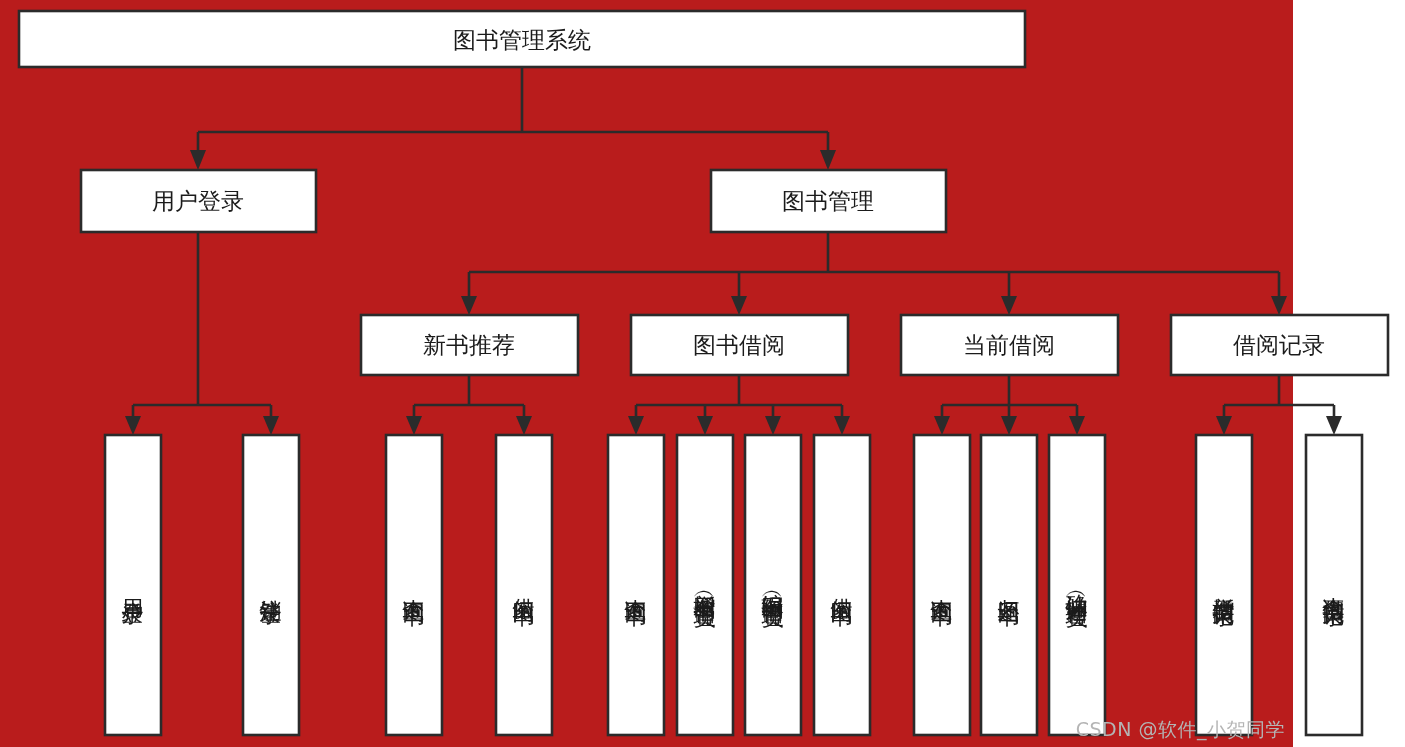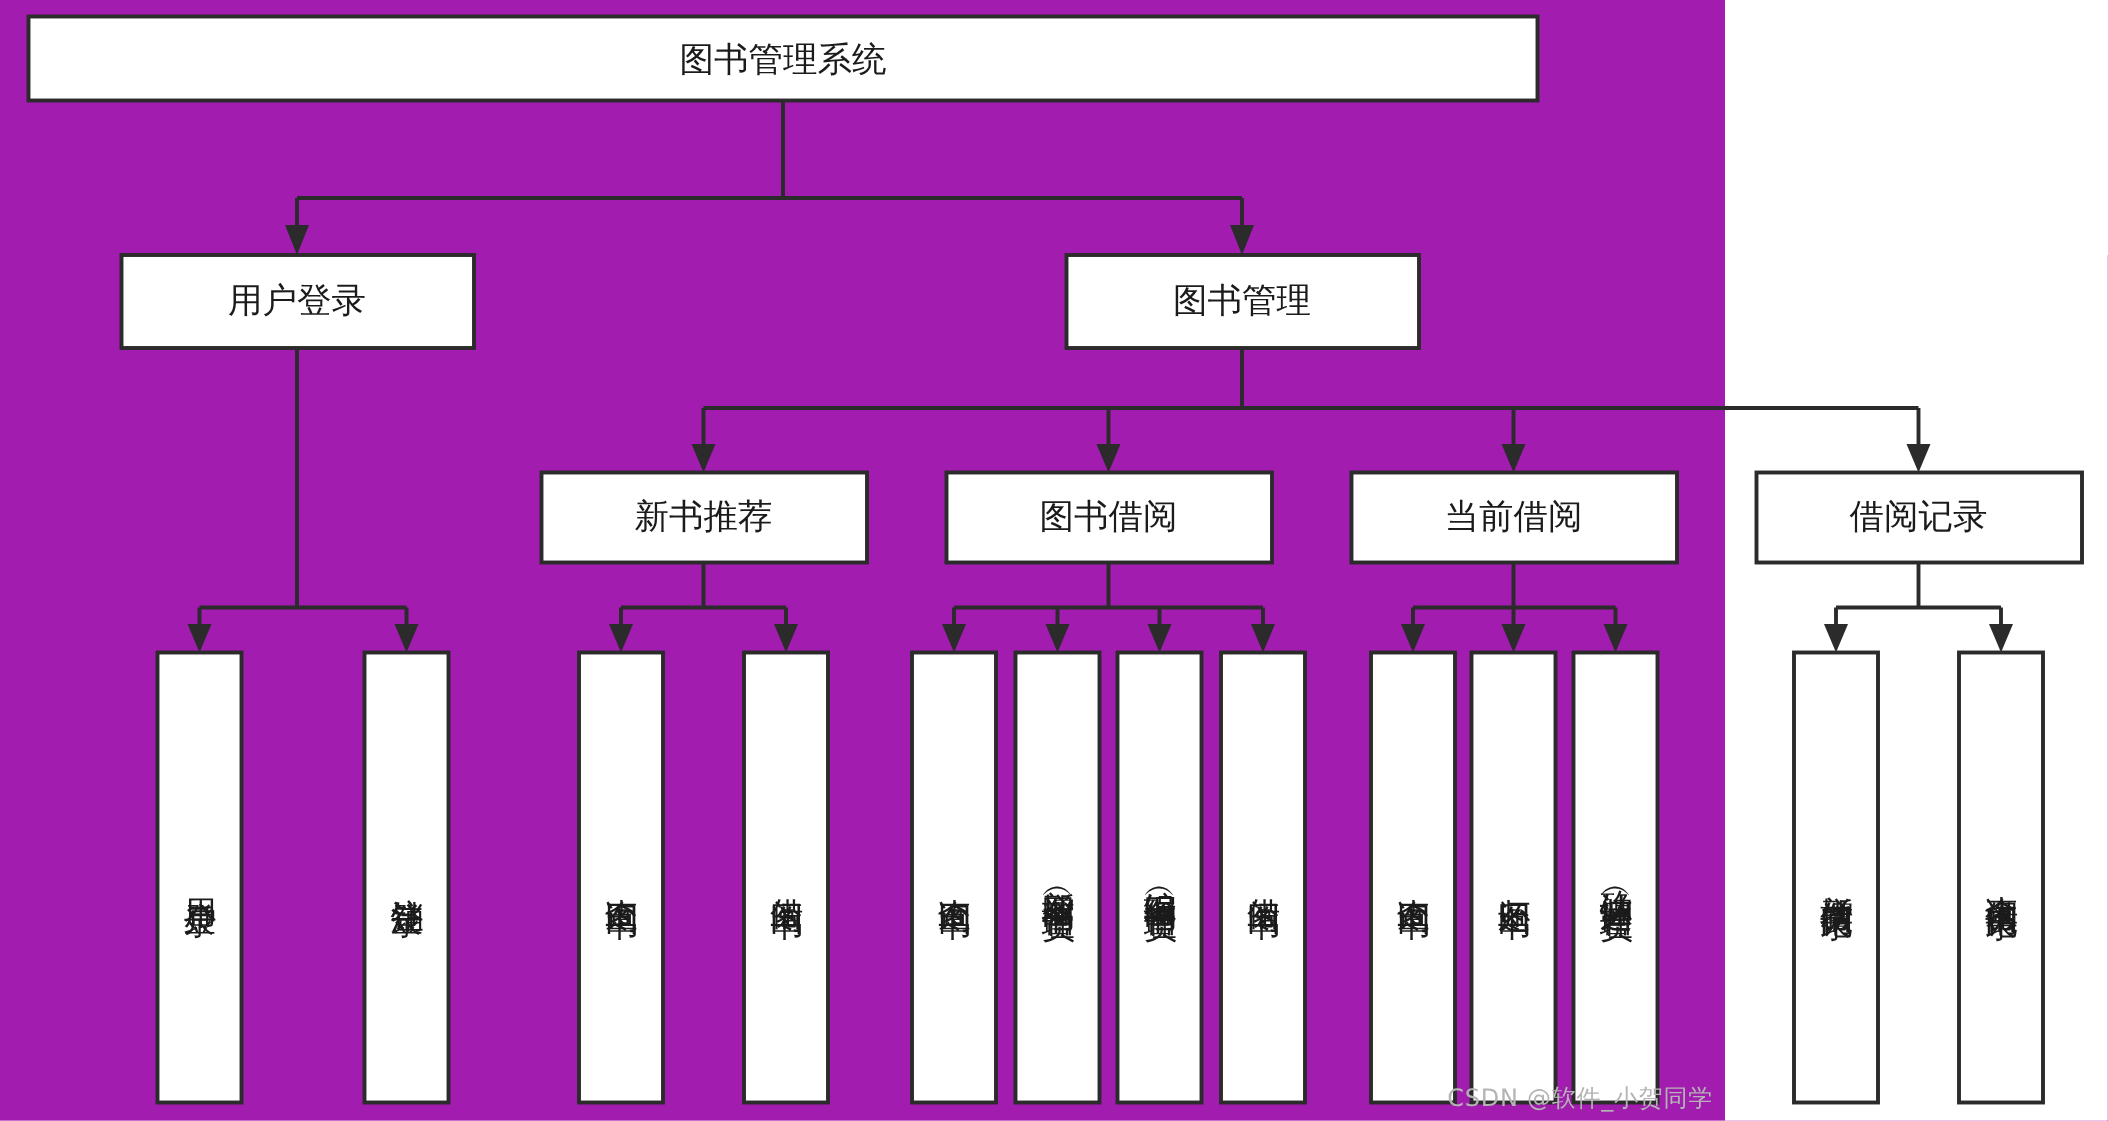--- a/index.html
+++ b/index.html
@@ -8,23 +8,23 @@
     background: #ffffff;
   }
   body {
     width: 1405px;
     height: 747px;
     overflow: hidden;
     font-family: "DejaVu Sans", "Liberation Sans", sans-serif;
   }
   #diagram-root {
     position: relative;
-    width: 1150px;
+    width: 1293px;
     height: 747px;
-    background: #a21caf;
+    background: #b91c1c;
   }
   svg.diagram-svg {
     position: absolute;
     left: 0;
     top: 0;
     width: 1405px;
     height: 747px;
     display: block;
   }
   .node-box {
@@ -55,21 +55,21 @@
     fill: #1b1b1b;
     writing-mode: vertical-rl;
     text-orientation: upright;
     letter-spacing: 2px;
   }
   .watermark {
     position: absolute;
     right: 8px;
     bottom: 4px;
     font-family: "DejaVu Sans", "Liberation Sans", sans-serif;
-    font-size: 16px;
+    font-size: 19px;
     color: #b4b4b4;
     white-space: nowrap;
     letter-spacing: 0.5px;
   }
 </style>
 </head>
 <body>
 
 <div id="diagram-root">
 

